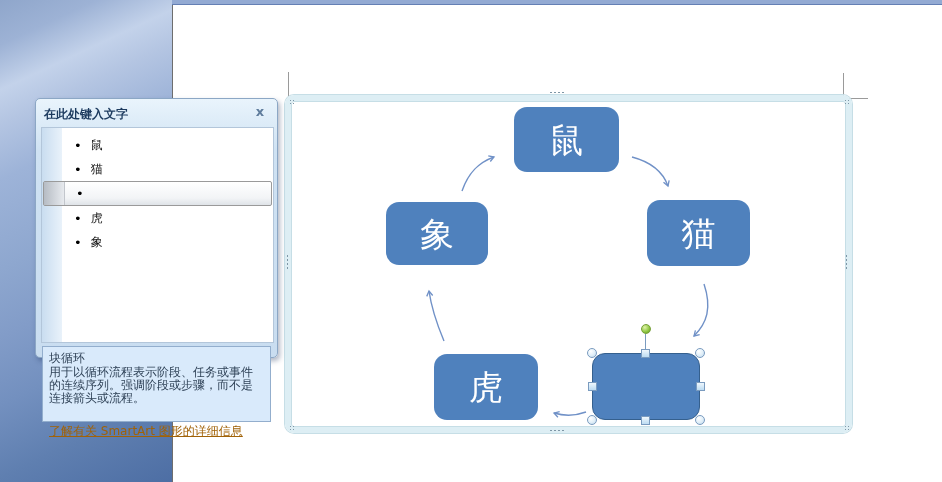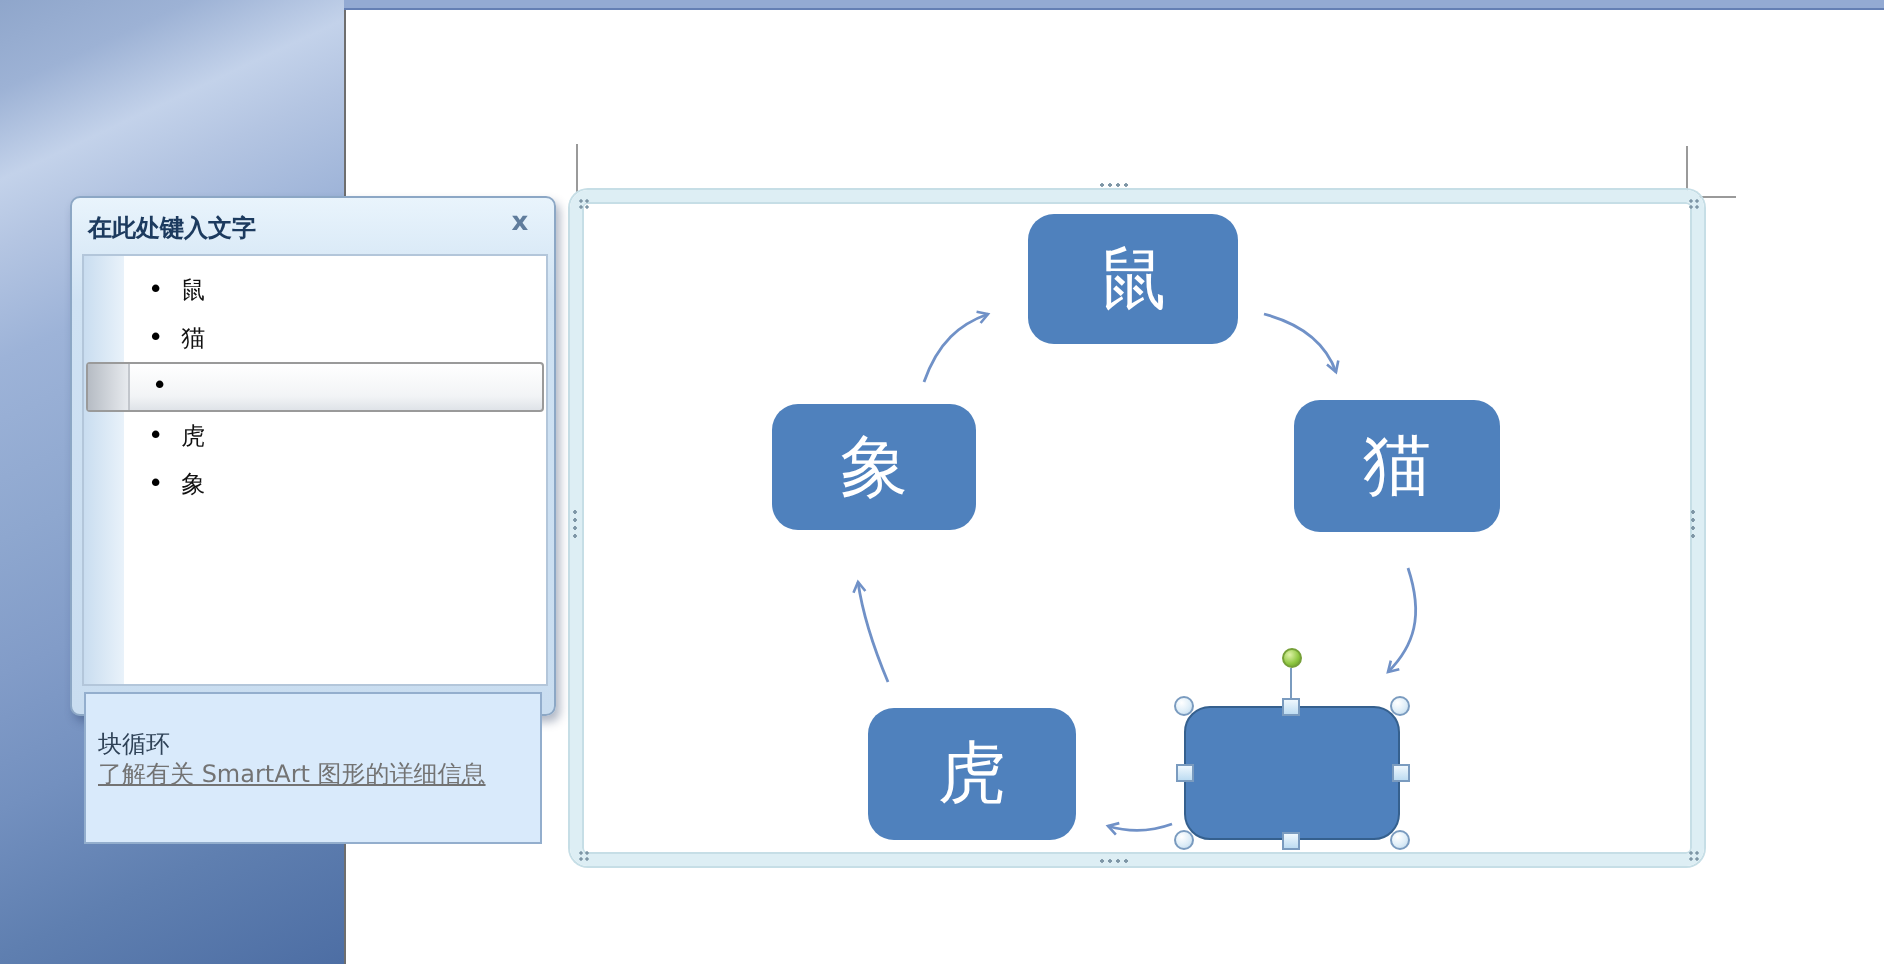--- a/index.html
+++ b/index.html
@@ -113,24 +113,24 @@
     margin:0 1px; height:25px;
   }
   .row.selected::before {
     content:""; position:absolute; left:0; top:0; bottom:0; width:20px;
     background:linear-gradient(90deg,#b6bcc4,#e7eaee);
     border-right:1px solid #c2c6cc;
   }
   .info-box {
     position:absolute; left:6px; top:247px; width:229px; height:76px;
     background:#d9eafb; border:1px solid #93aecd;
-    padding:19px 6px; font-size:12px; color:#2f4257; line-height:13px;
+    padding:5px 6px; font-size:12px; color:#2f4257; line-height:13px;
   }
   .info-title { margin-bottom:1px; }
-  .info-link { color:#737373; text-decoration:underline; margin-top:2px; cursor:pointer; }
+  .info-link { color:#a16207; text-decoration:underline; margin-top:20px; cursor:pointer; }
 </style>
 </head>
 <body>
 
 <div class="app-bg"></div>
 <div class="top-strip"></div>
 
 <div class="page"></div>
 <div class="crop crop-left-v"></div>
 <div class="crop crop-right-v"></div>
@@ -213,15 +213,16 @@
       </div>
       <div class="row">
         <span class="bullet">•</span>
         <span class="row-text">象</span>
       </div>
     </div>
   </div>
 
   <div class="info-box">
     <div class="info-title">块循环</div>
+    <div class="info-desc">用于以循环流程表示阶段、任务或事件的连续序列。强调阶段或步骤，而不是连接箭头或流程。</div>
     <div class="info-link">了解有关 SmartArt 图形的详细信息</div>
   </div>
 </div>
 
 </body></html>

